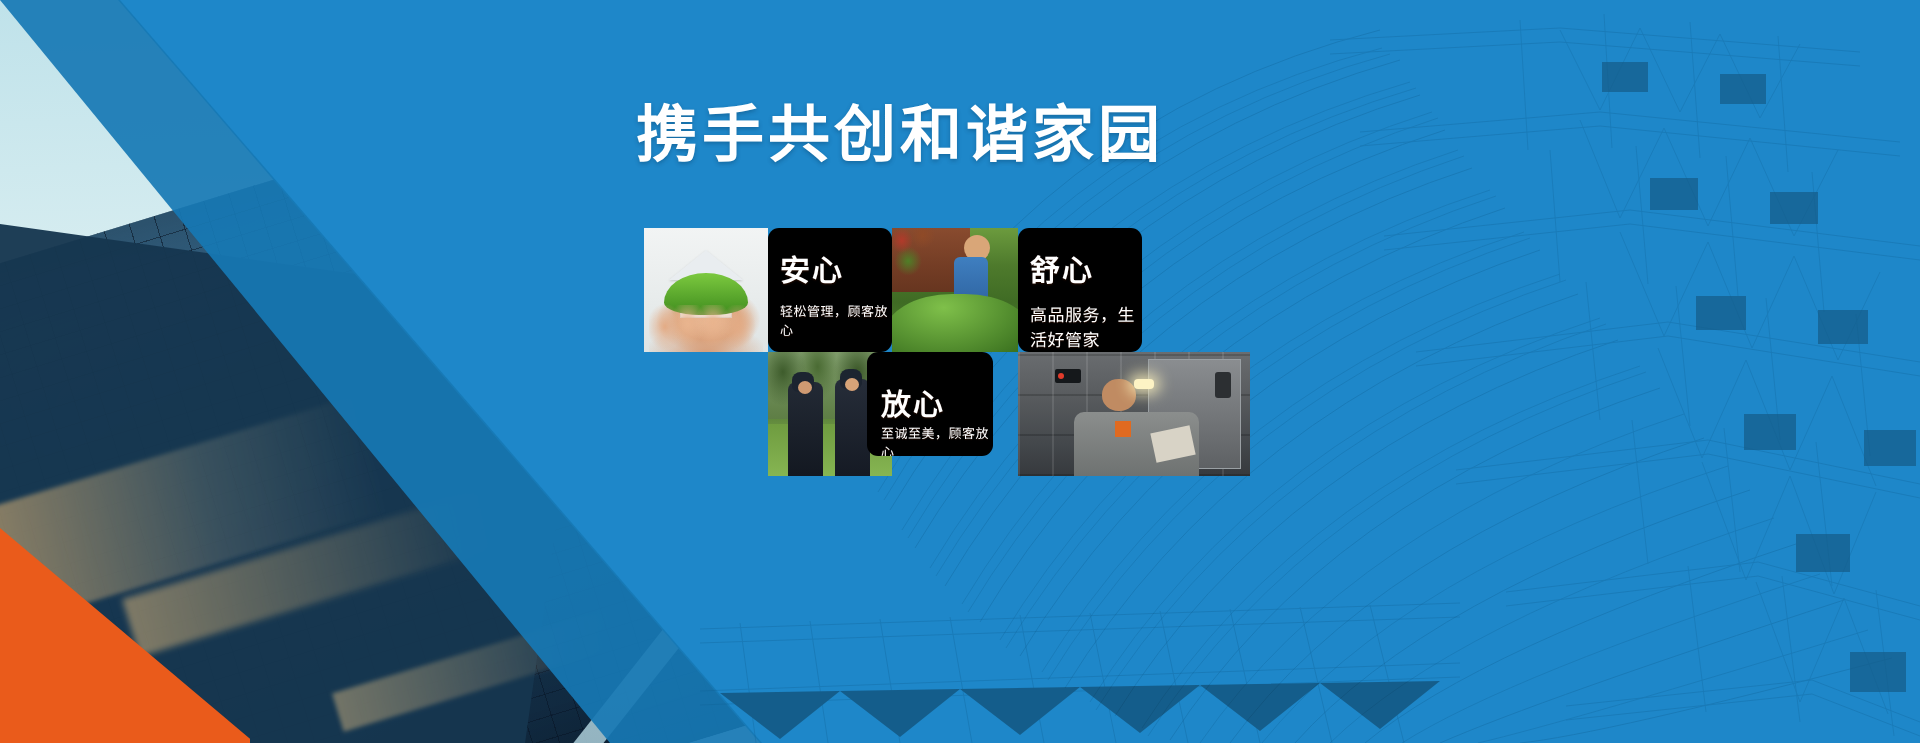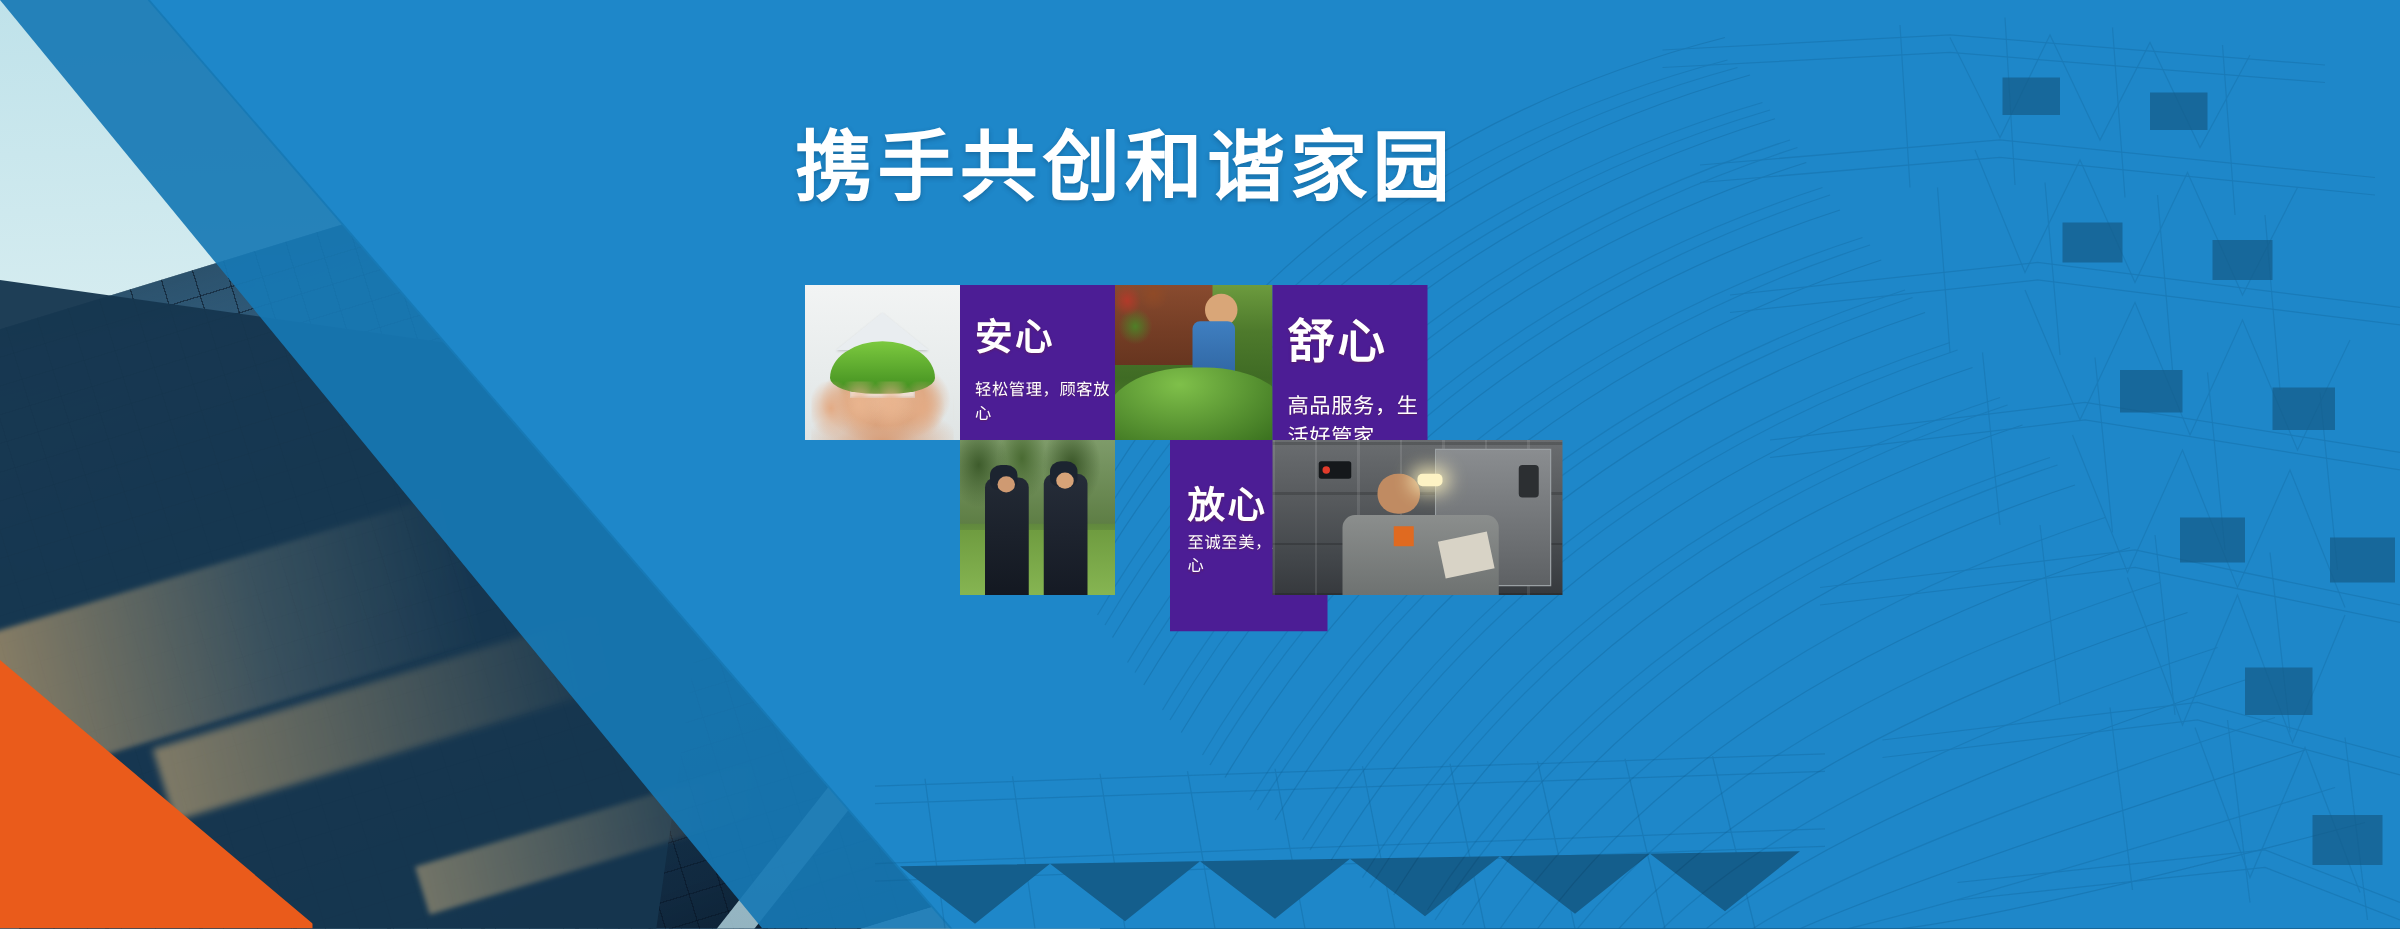--- a/index.html
+++ b/index.html
@@ -136,21 +136,21 @@
     font-size:62px; line-height:1.06; color:#ffffff;
     letter-spacing:4px; font-weight:700; white-space:nowrap;
     text-shadow:0 2px 4px rgba(0,40,70,.3);
   }
 
   .cell{
     position:absolute;
     overflow:hidden;
     z-index:5;
   }
-  .cell.orange{background:#4c1d95;}
+  .cell.orange{background:#000000;border-radius:11px;}
   .card-title{
     color:#fff; font-weight:700; letter-spacing:2px;
     text-shadow:0 1px 2px rgba(120,40,0,.35);
   }
   .card-desc{
     color:#fff; letter-spacing:0.5px;
     text-shadow:0 1px 1px rgba(120,40,0,.3);
   }
 
   
@@ -443,36 +443,36 @@
     <div class="gd-worker">
       <div class="gd-head"></div>
       <div class="gd-body"></div>
       <div class="gd-legs"></div>
       <div class="gd-tool"></div>
     </div>
     <div class="gd-hedge"></div>
   </div>
 
   <div class="cell orange" style="left:1018px;top:228px;width:124px;height:124px;padding:26px 0 0 12px;">
-    <div class="card-title" style="font-size:38px;line-height:1.1;">舒心</div>
+    <div class="card-title" style="font-size:30px;line-height:1.1;">舒心</div>
     <div class="card-desc" style="font-size:17px;margin-top:14px;">高品服务，生活好管家</div>
   </div>
 
   <div class="cell ph-guard" style="left:768px;top:352px;width:124px;height:124px;">
     <div class="gu-trees"></div>
     <div class="gu-lawn"></div>
     <div class="gu-p1"></div>
     <div class="gu-h1"></div>
     <div class="gu-f1"></div>
     <div class="gu-p2"></div>
     <div class="gu-h2"></div>
     <div class="gu-f2"></div>
   </div>
 
-  <div class="cell orange" style="left:936px;top:352px;width:126px;height:153px;padding:36px 0 0 14px;">
+  <div class="cell orange" style="left:867px;top:352px;width:126px;height:104px;padding:36px 0 0 14px;">
     <div class="card-title" style="font-size:30px;line-height:1.1;">放心</div>
     <div class="card-desc" style="font-size:13px;margin-top:2px;">至诚至美，顾客放心</div>
   </div>
 
   <div class="cell ph-elec" style="left:1018px;top:352px;width:232px;height:124px;">
     <div class="el-panels"></div>
     <div class="el-cab"></div>
     <div class="el-knob"></div>
     <div class="el-led"></div>
     <div class="el-man-b"></div>

